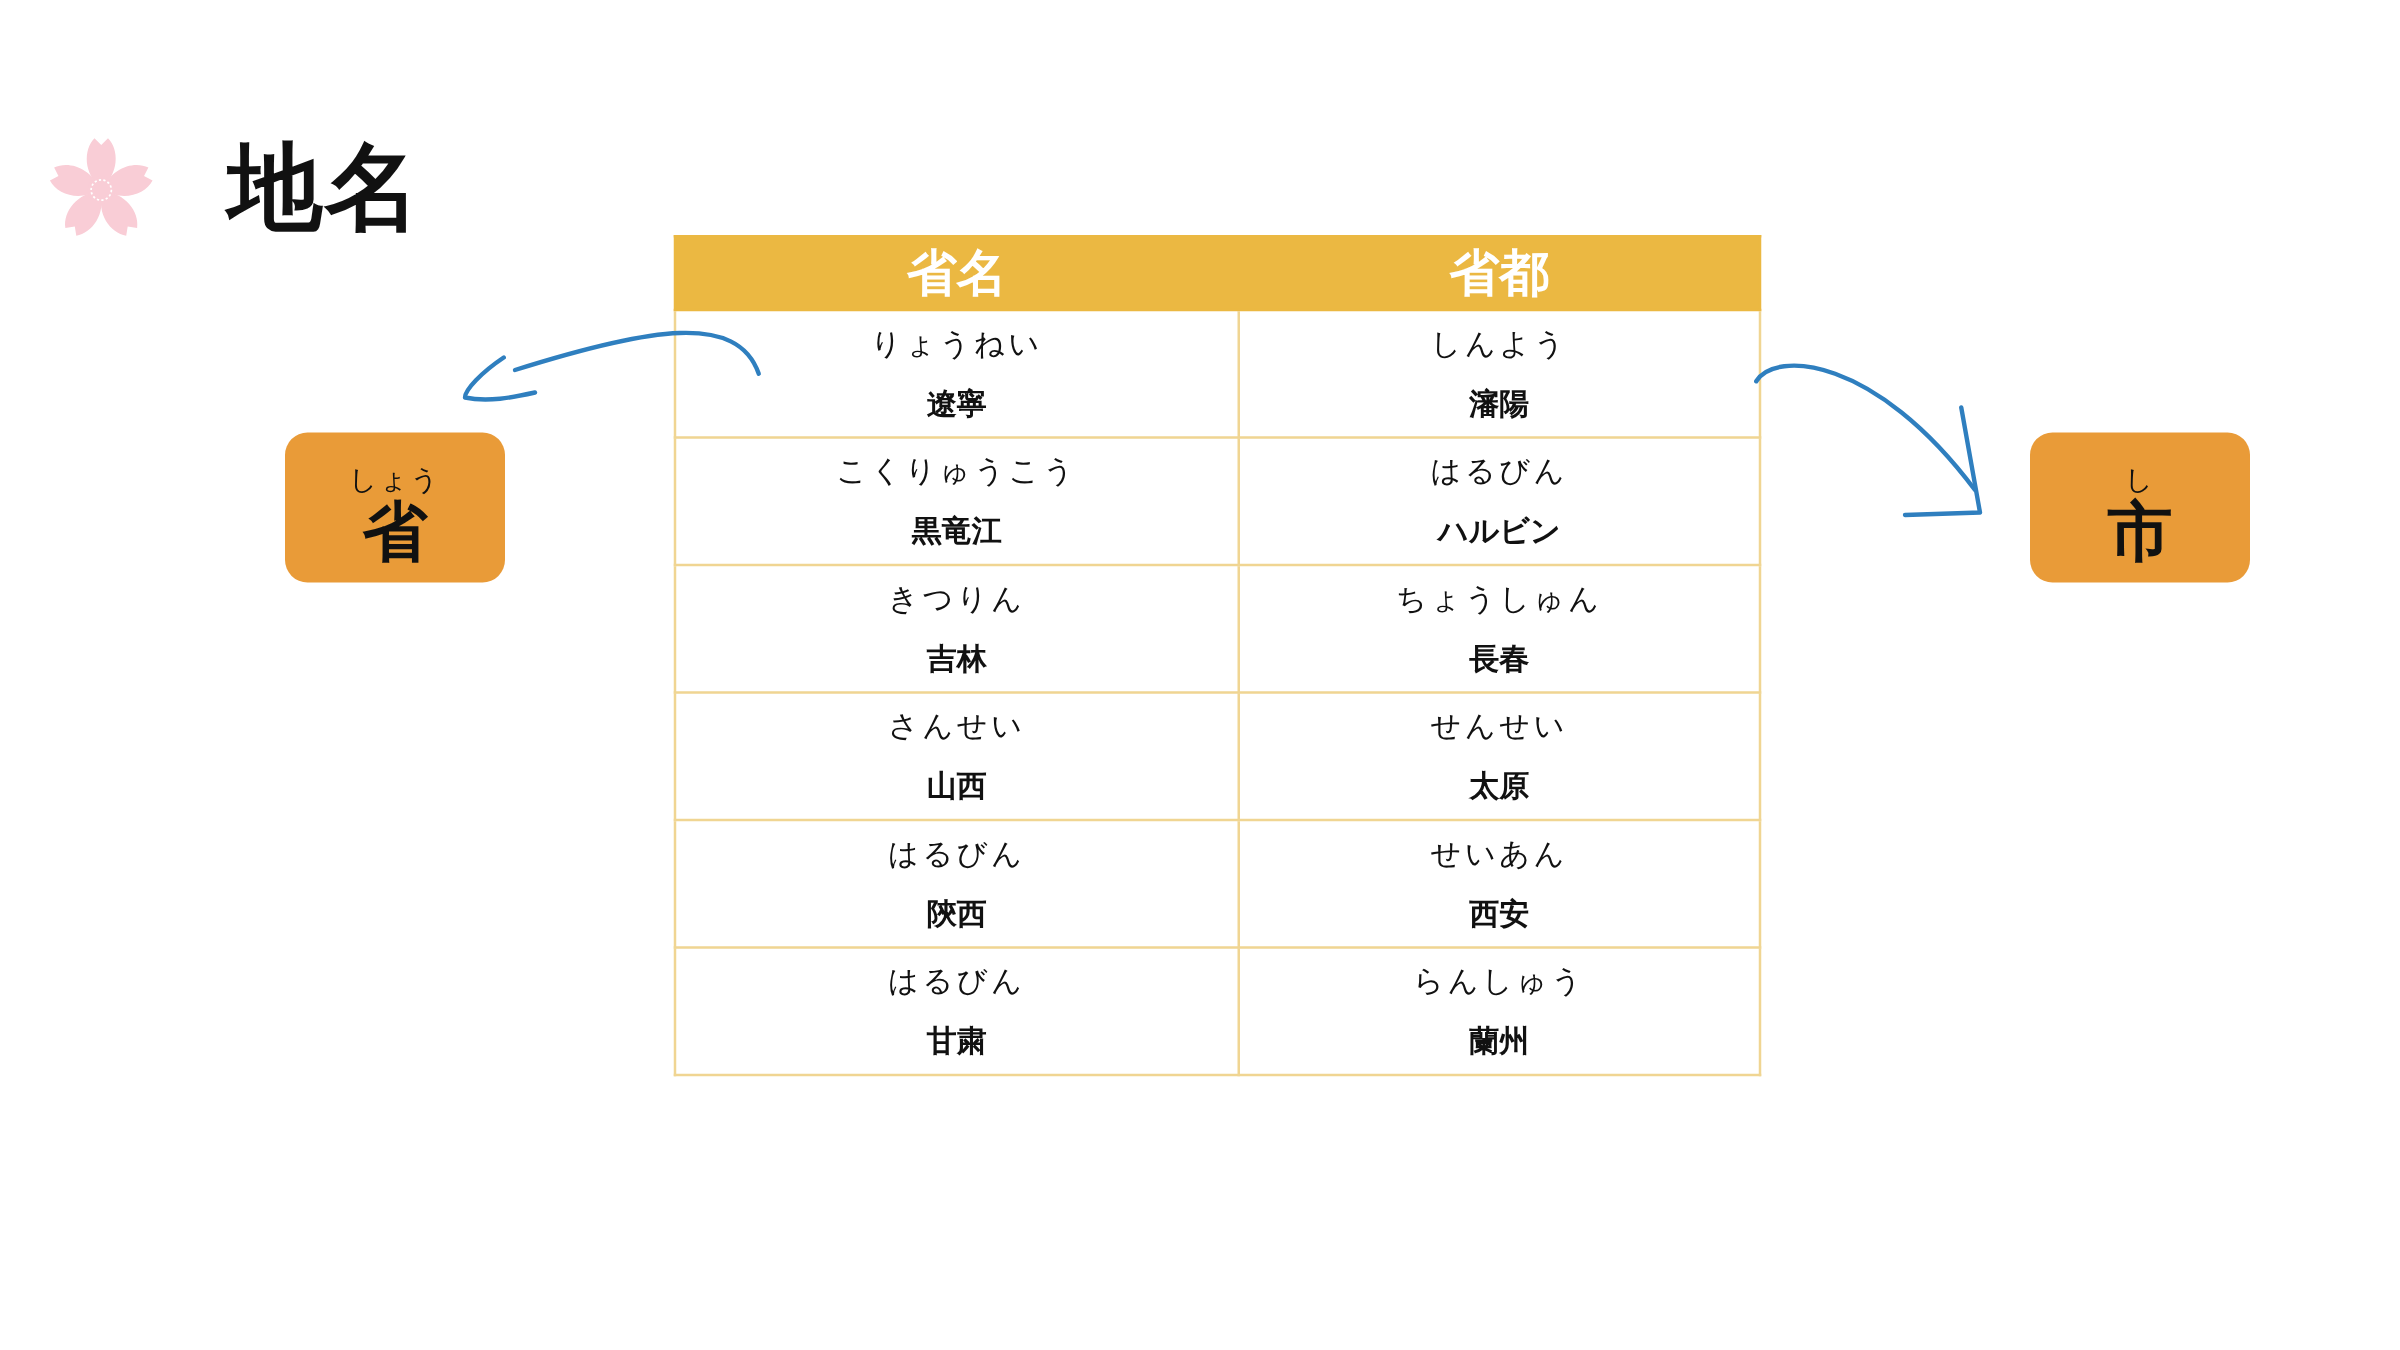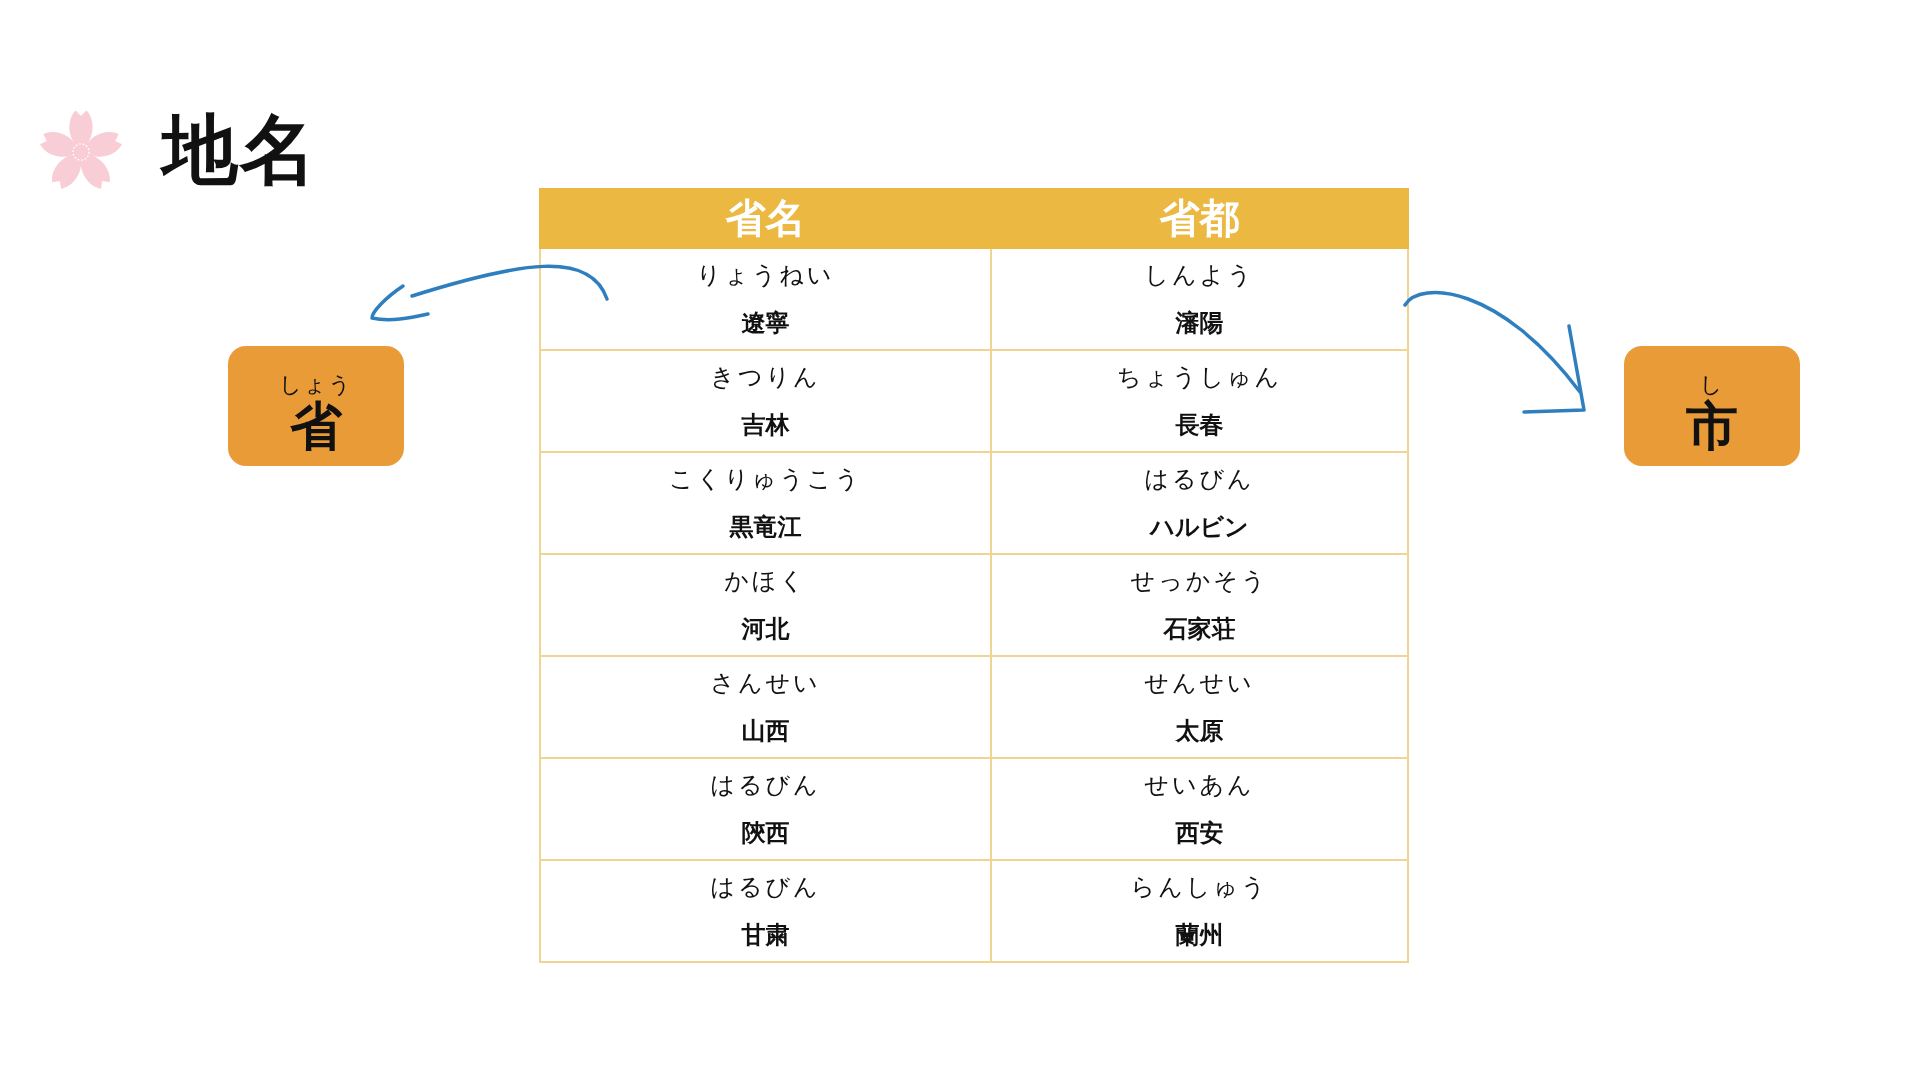--- a/index.html
+++ b/index.html
@@ -1,19 +1,19 @@
 <!DOCTYPE html>
 <html><head>
 <meta charset="utf-8">
 <style>
   html,body{margin:0;padding:0;background:#ffffff;}
   body{width:1920px;height:1080px;position:relative;overflow:hidden;font-family:"DejaVu Serif","Liberation Serif",serif;}
   .title-wrap{position:absolute;left:36px;top:100px;display:flex;align-items:center;}
   .sakura{width:90px;height:90px;}
-  .title{font-family:"DejaVu Sans","Liberation Sans",sans-serif;font-weight:bold;font-size:76px;color:#111;margin-left:36px;letter-spacing:2px;}
+  .title{font-family:"DejaVu Sans","Liberation Sans",sans-serif;font-weight:bold;font-size:76px;color:#111;margin-left:56px;letter-spacing:2px;}
   table.places{position:absolute;left:539px;top:188px;width:870px;border-collapse:collapse;}
   table.places th{background:#ebb842;color:#fff;font-size:40px;height:54px;font-weight:bold;border:2px solid #ebb842;}
   table.places td{border:2px solid #f0d592;text-align:center;height:100px;font-size:24px;color:#111;line-height:48px;padding:0;}
   table.places col.c1{width:488px;}
   table.places col.c2{width:451px;}
   .kana{display:block;letter-spacing:3px;}
   .kanji{display:block;font-weight:bold;}
   .badge{position:absolute;width:176px;height:120px;background:#e99b38;border-radius:18px;display:flex;flex-direction:column;align-items:center;justify-content:center;color:#111;}
   .badge .ruby{font-size:22px;line-height:24px;letter-spacing:2px;margin-top:16px;}
   .badge .main{font-size:52px;font-weight:bold;line-height:58px;}
@@ -58,46 +58,36 @@
           <span class="kana">りょうねい</span>
           <span class="kanji">遼寧</span>
         </td>
       <td>
           <span class="kana">しんよう</span>
           <span class="kanji">瀋陽</span>
         </td>
     </tr>
     <tr>
       <td>
-          <span class="kana">きつりん</span>
-          <span class="kanji">吉林</span>
-        </td>
-      <td>
-          <span class="kana">ちょうしゅん</span>
-          <span class="kanji">長春</span>
-        </td>
-    </tr>
-    <tr>
-      <td>
           <span class="kana">こくりゅうこう</span>
           <span class="kanji">黒竜江</span>
         </td>
       <td>
           <span class="kana">はるびん</span>
           <span class="kanji">ハルビン</span>
         </td>
     </tr>
     <tr>
       <td>
-          <span class="kana">かほく</span>
-          <span class="kanji">河北</span>
+          <span class="kana">きつりん</span>
+          <span class="kanji">吉林</span>
         </td>
       <td>
-          <span class="kana">せっかそう</span>
-          <span class="kanji">石家荘</span>
+          <span class="kana">ちょうしゅん</span>
+          <span class="kanji">長春</span>
         </td>
     </tr>
     <tr>
       <td>
           <span class="kana">さんせい</span>
           <span class="kanji">山西</span>
         </td>
       <td>
           <span class="kana">せんせい</span>
           <span class="kanji">太原</span>

